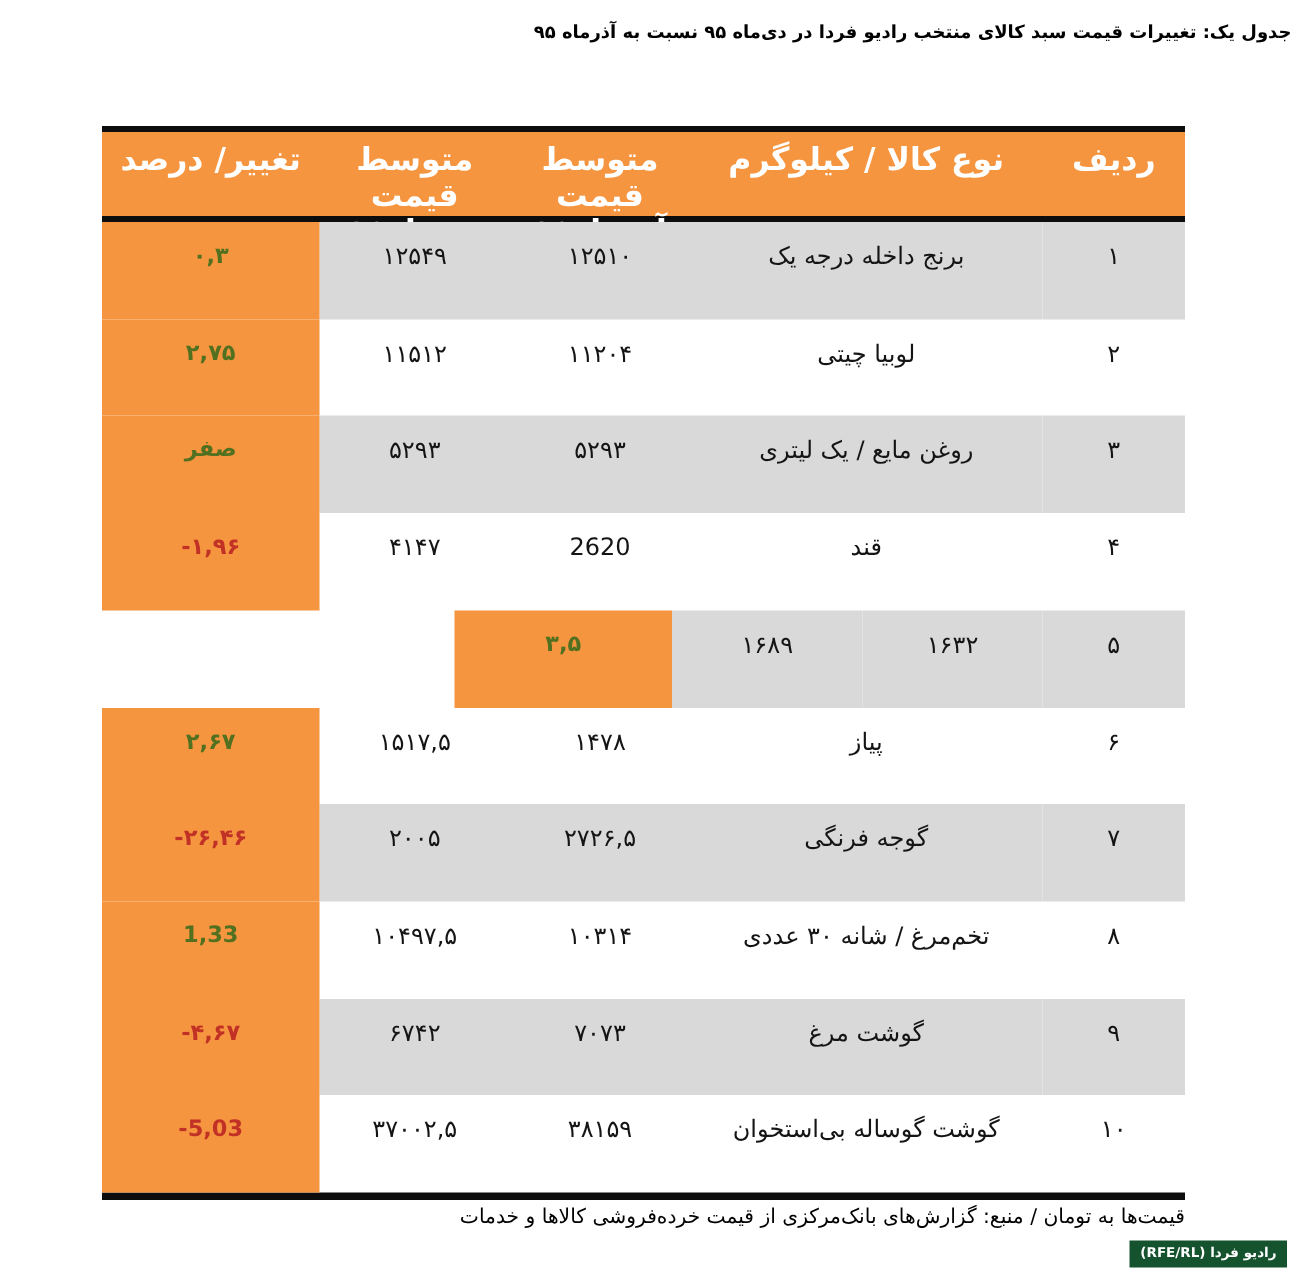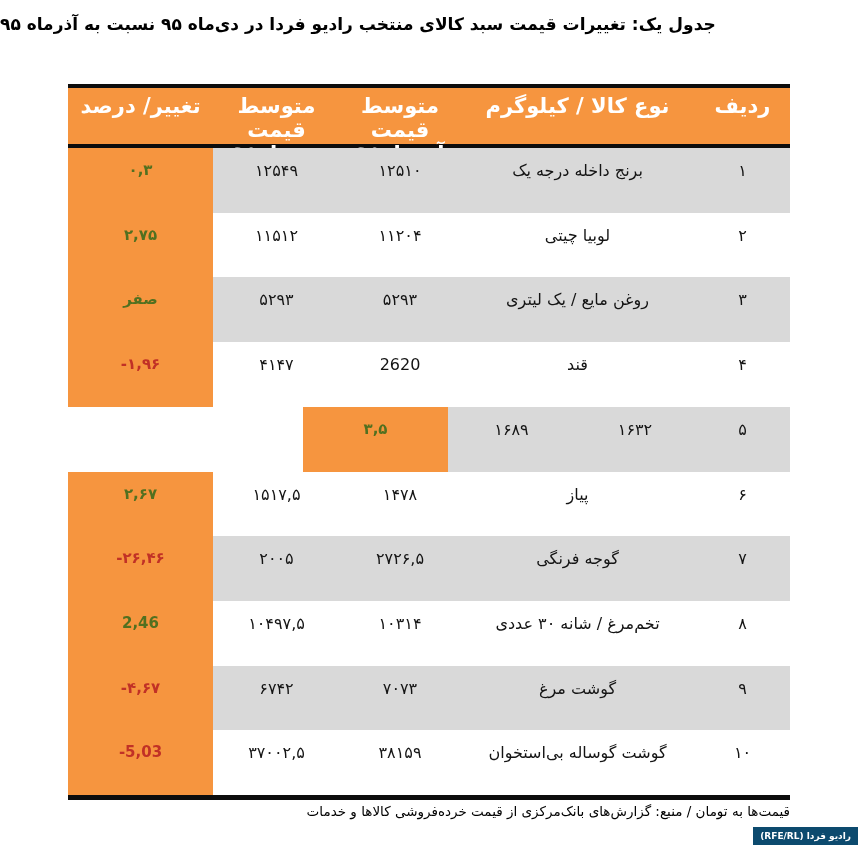--- a/index.html
+++ b/index.html
@@ -10,22 +10,22 @@
     --black:#0D0D0D;
   }
   *{margin:0;padding:0;box-sizing:border-box;}
   html,body{background:#ffffff;}
   body{
     width:861px;height:849px;position:relative;overflow:hidden;
     font-family:"DejaVu Sans", sans-serif;
   }
   .page-title{
     position:absolute;top:14px;left:0;width:861px;
-    text-align:left;direction:rtl;
-    font-size:17px;font-weight:bold;color:#000;
+    text-align:right;direction:rtl;
+    font-size:12px;font-weight:bold;color:#000;
   }
   .table-wrap{
     position:absolute;left:68px;top:84px;width:722px;
   }
   .hbar{width:722px;background:var(--black);}
   .hbar.top{height:4px;}
   .hbar.mid{height:4px;}
   .hbar.bot{height:5px;}
   .thead{
     display:flex;direction:rtl;background:var(--orange);
@@ -54,21 +54,21 @@
   }
   .trend-up,.trend-zero{color:var(--green);}
   .trend-down{color:var(--red);}
   .footnote{
     position:absolute;left:68px;top:803px;width:722px;
     direction:rtl;text-align:right;
     font-size:13.5px;font-weight:normal;color:#000;
   }
   .brand-badge{
     position:absolute;right:3px;top:827px;
-    background:#0c4a6e;color:#fff;
+    background:#14532d;color:#fff;
     direction:rtl;font-size:9px;font-weight:bold;
     padding:4px 7px;line-height:10px;text-align:center;
   }
 </style>
 </head>
 <body>
 
 <div class="page-title">جدول یک: تغییرات قیمت سبد کالای منتخب رادیو فردا در دی‌ماه ۹۵ نسبت به آذرماه ۹۵</div>
 
 <div class="table-wrap">
@@ -144,21 +144,21 @@
     <div class="cell w-azar">۲۷۲۶,۵</div>
     <div class="cell w-dey">۲۰۰۵</div>
     <div class="cell w-change c-change change-val trend-down">-۲۶,۴۶</div>
   </div>
 
   <div class="trow">
     <div class="cell w-row">۸</div>
     <div class="cell w-item">تخم‌مرغ / شانه ۳۰ عددی</div>
     <div class="cell w-azar">۱۰۳۱۴</div>
     <div class="cell w-dey">۱۰۴۹۷,۵</div>
-    <div class="cell w-change c-change change-val trend-up">2,46</div>
+    <div class="cell w-change c-change change-val trend-up">1,33</div>
   </div>
 
   <div class="trow">
     <div class="cell w-row">۹</div>
     <div class="cell w-item">گوشت مرغ</div>
     <div class="cell w-azar">۷۰۷۳</div>
     <div class="cell w-dey">۶۷۴۲</div>
     <div class="cell w-change c-change change-val trend-down">-۴,۶۷</div>
   </div>
 

